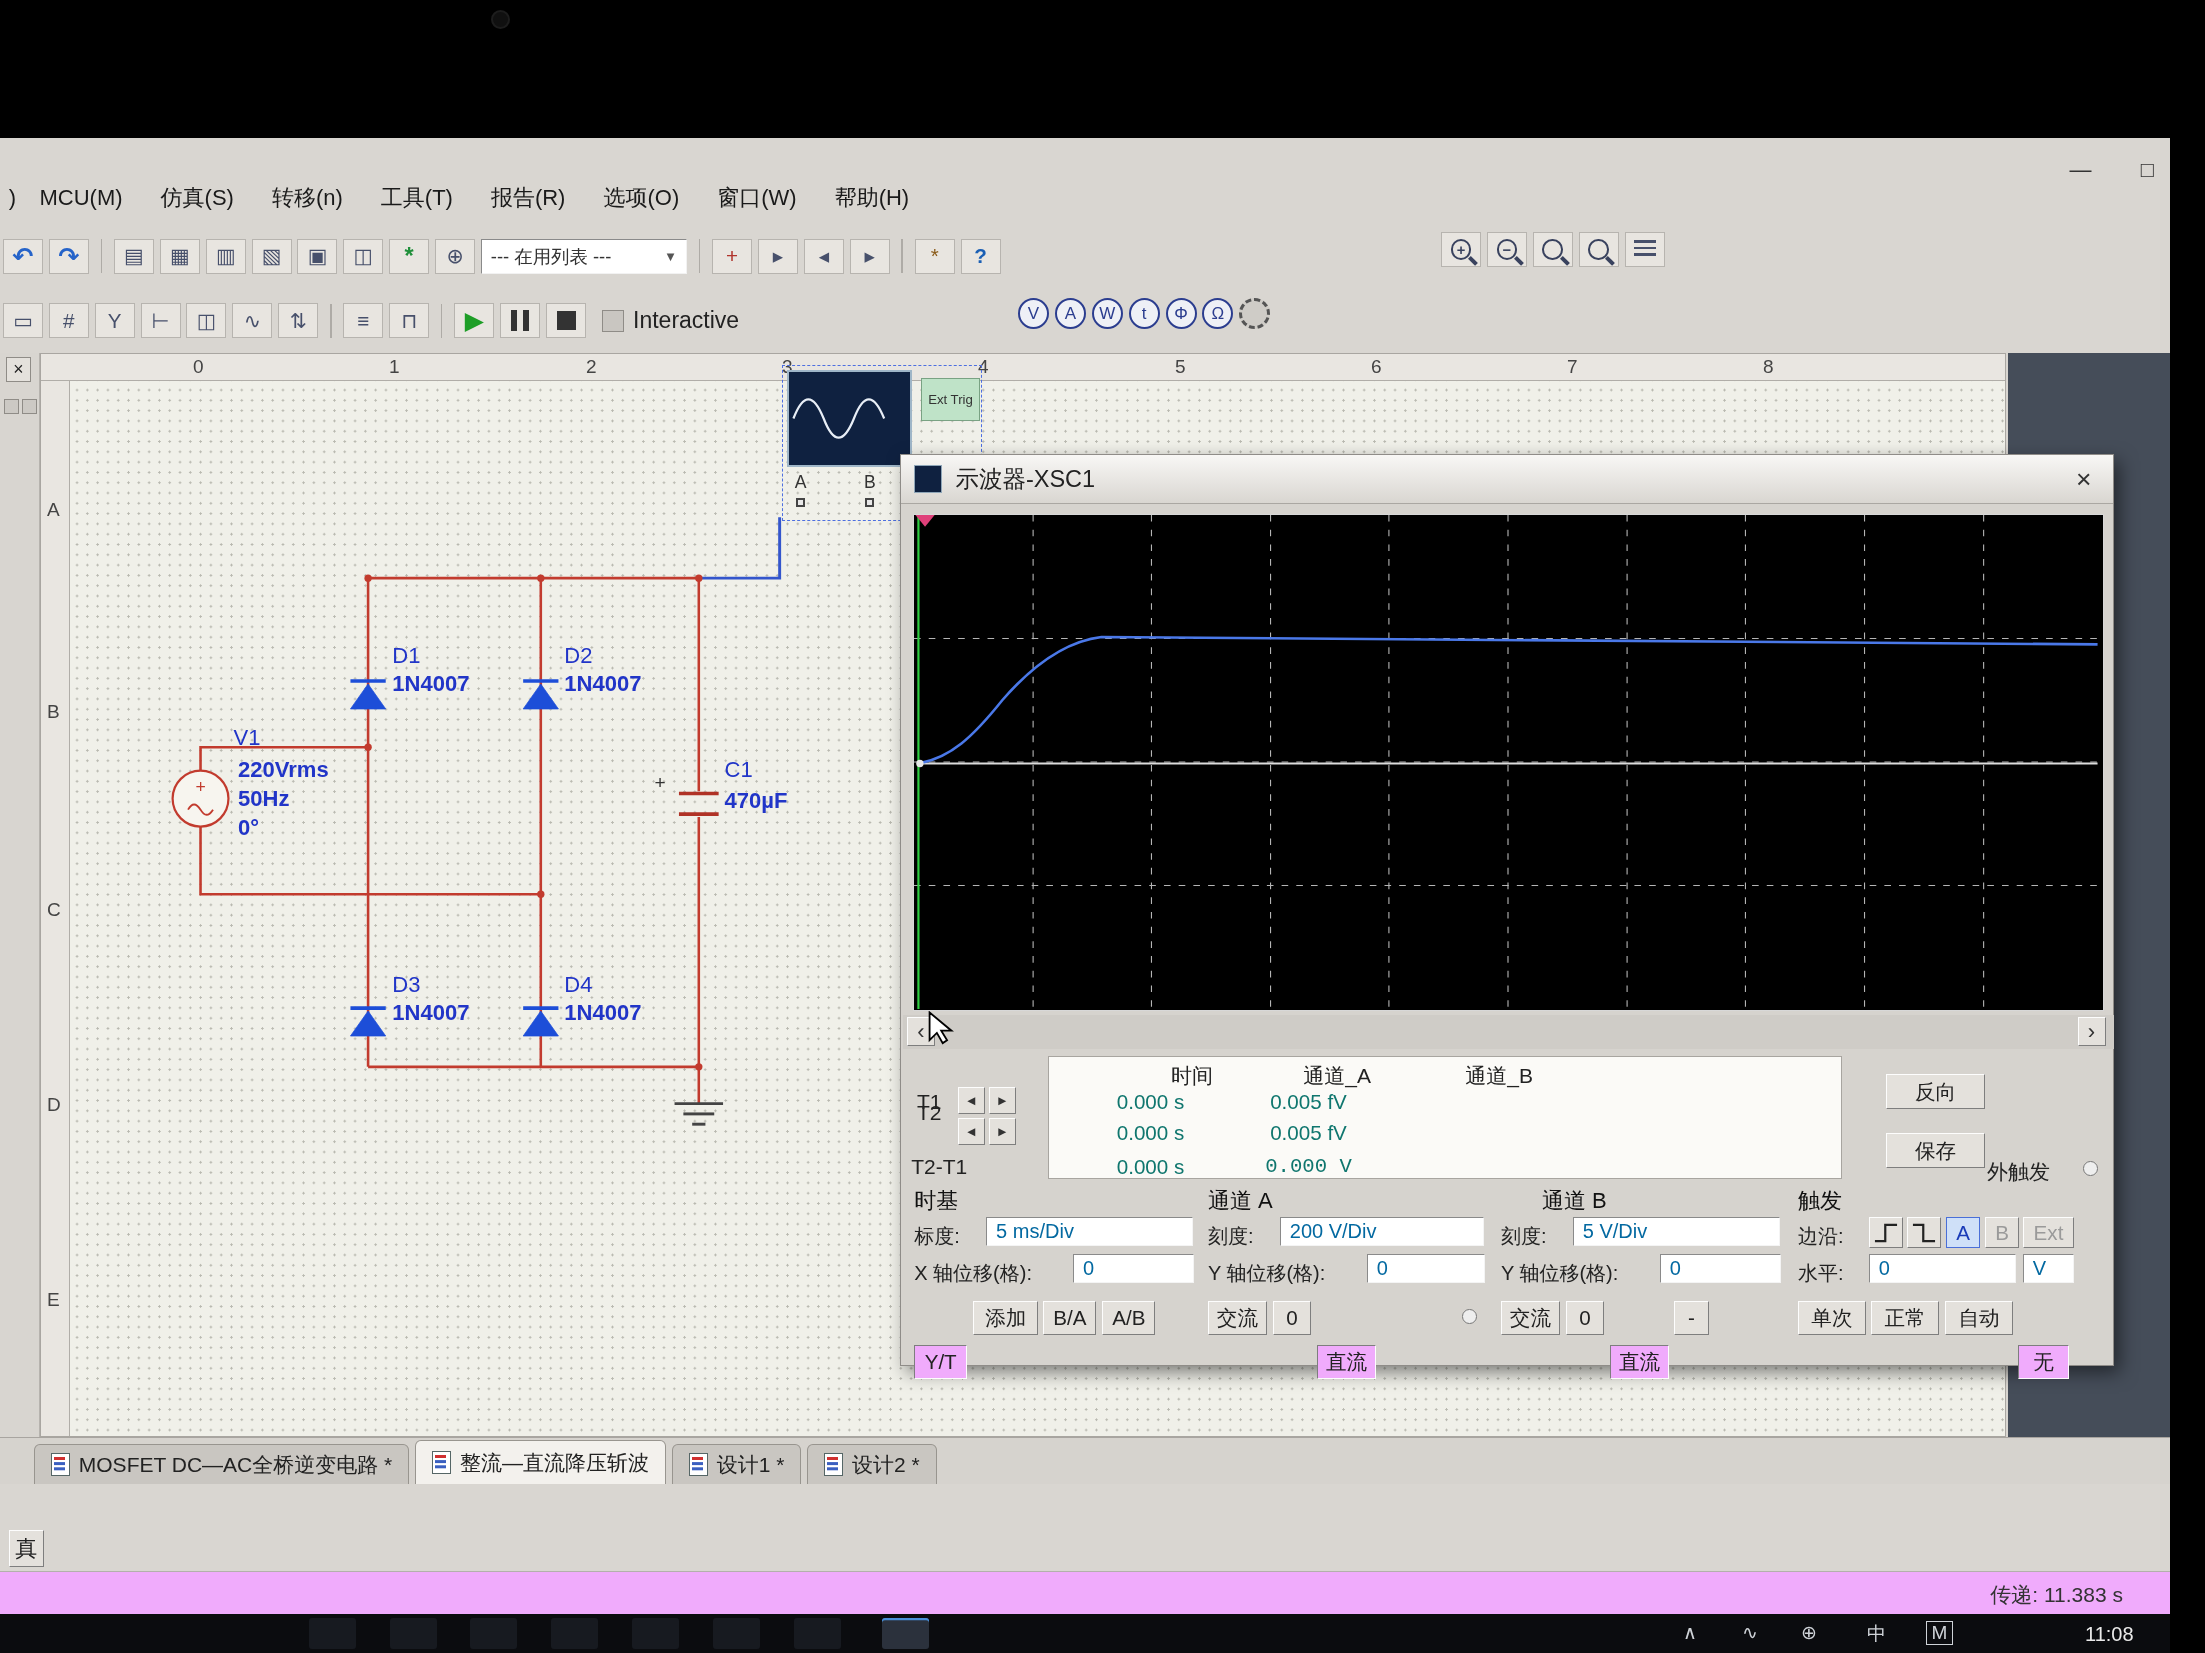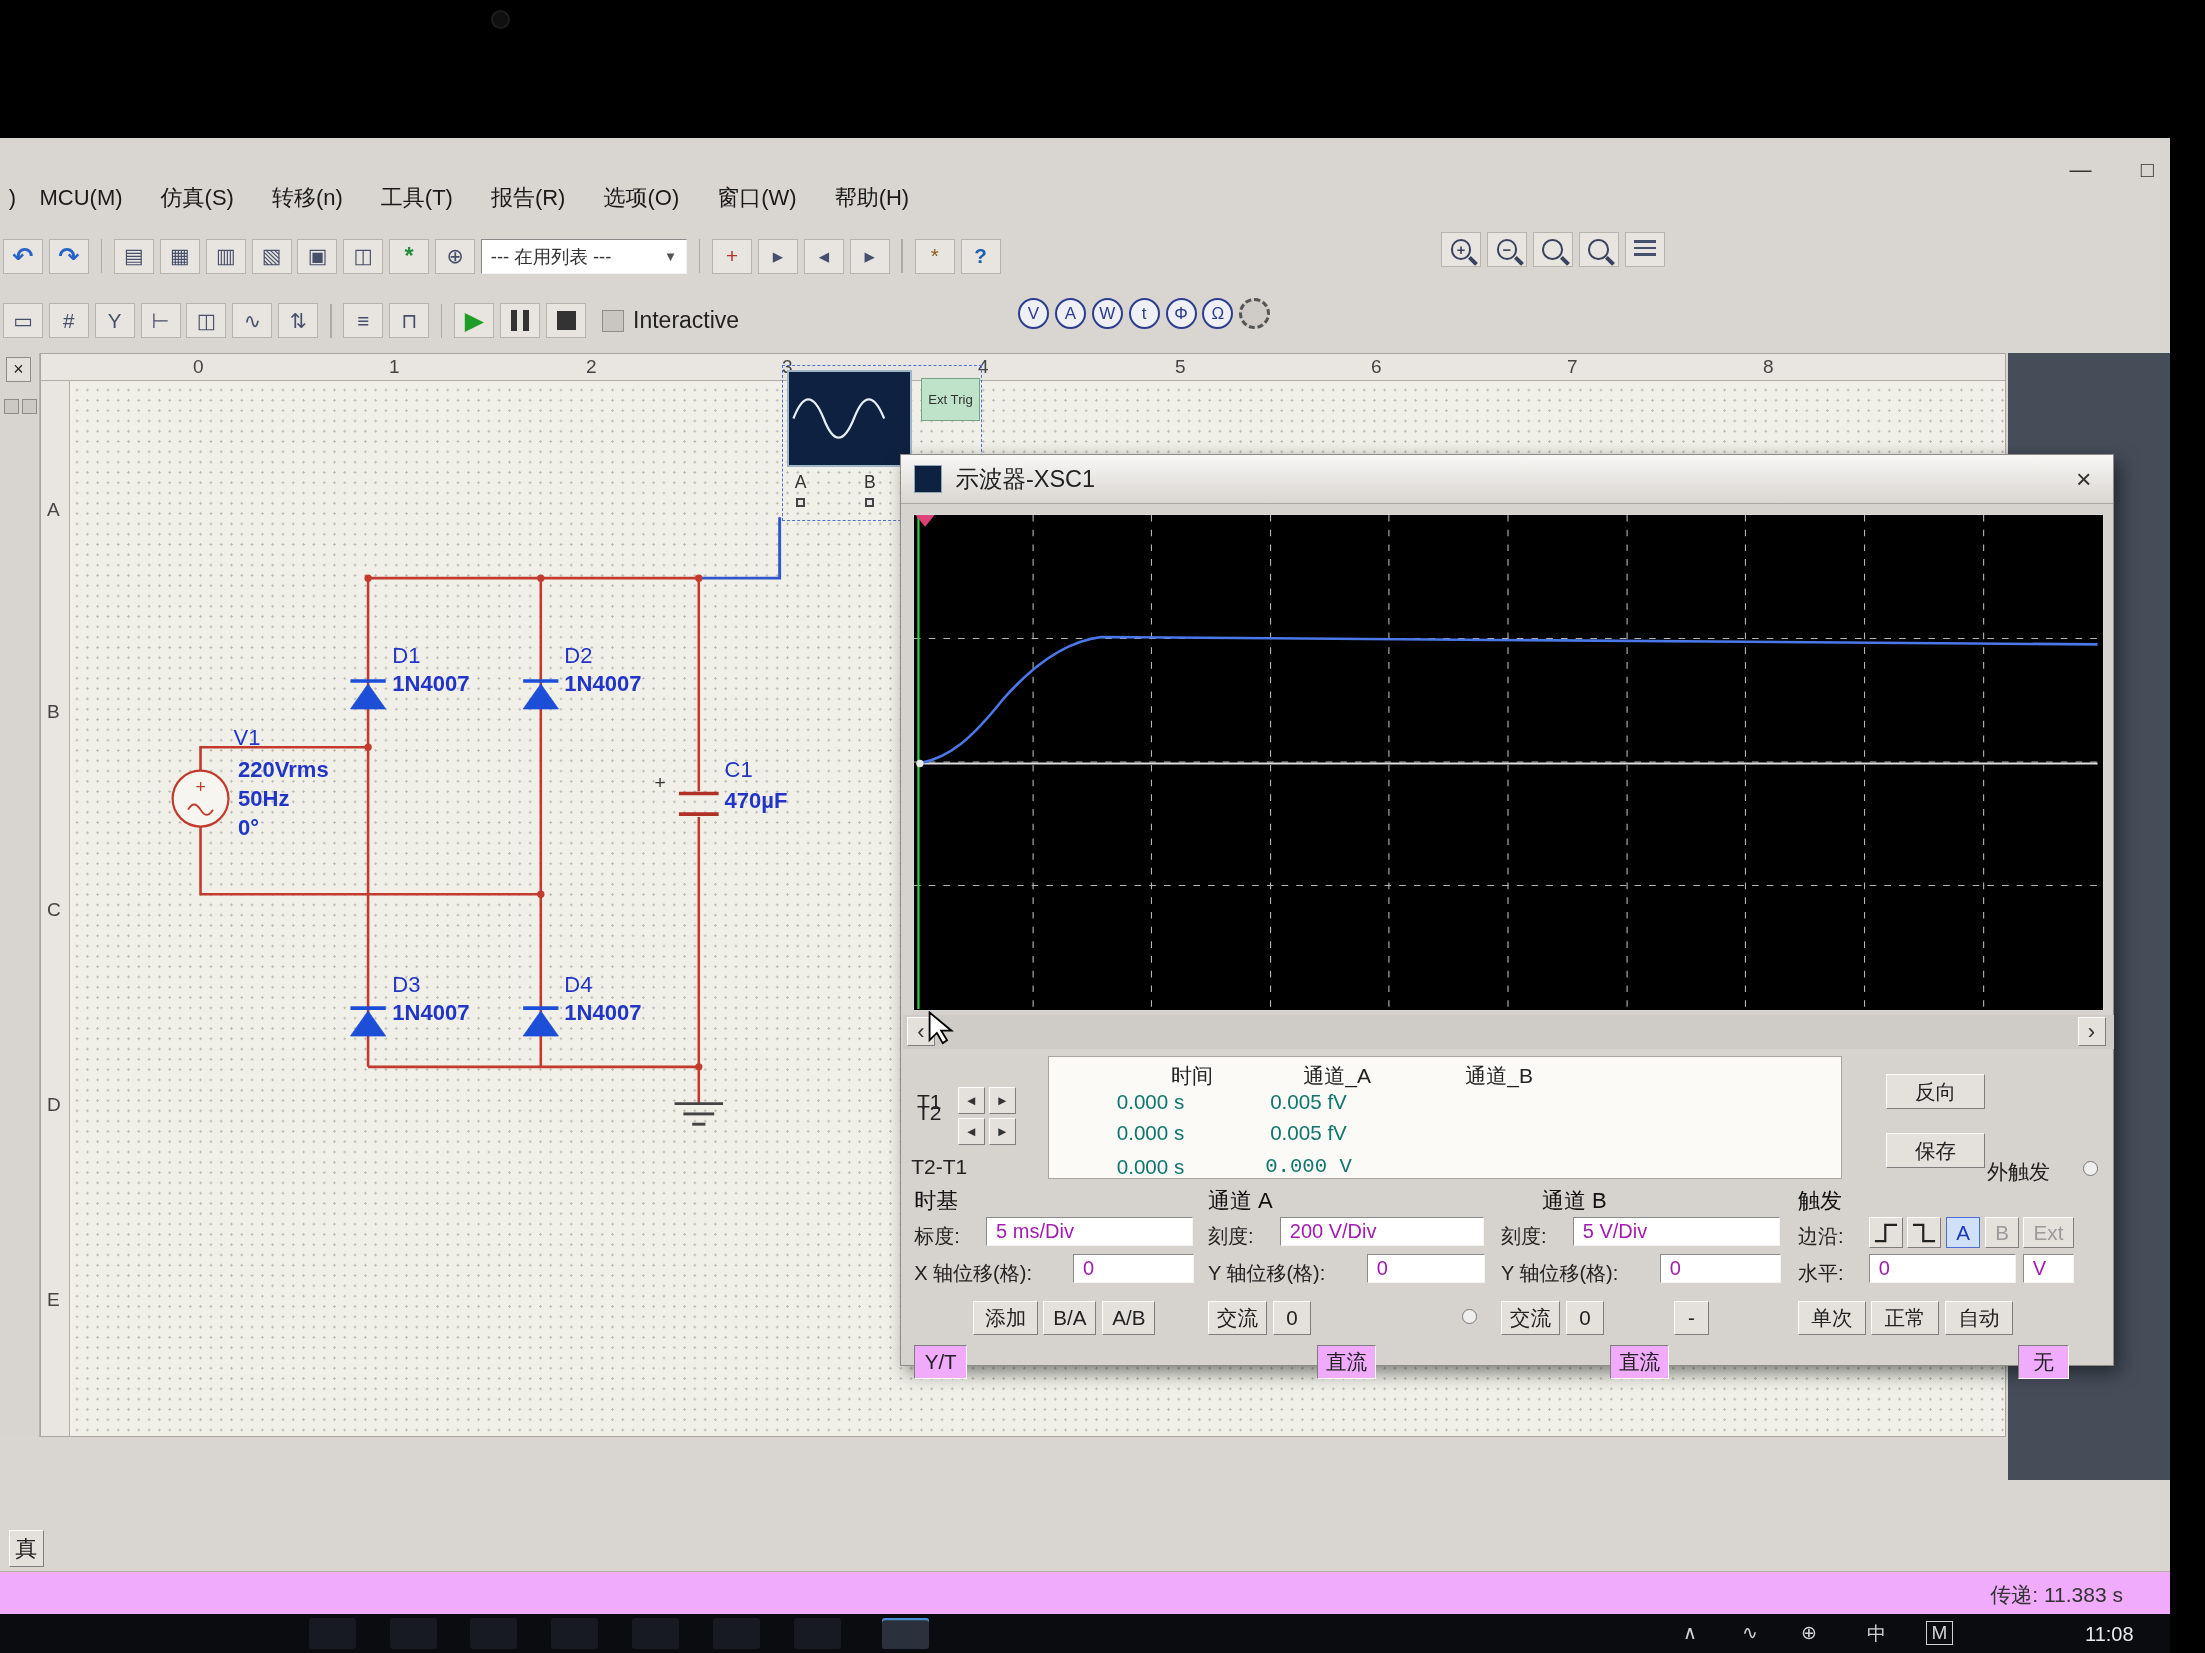--- a/index.html
+++ b/index.html
@@ -100,21 +100,21 @@
   .tiny-btn { width:26.5px; height:26.5px; background:#e4e1dc; border:1.5px solid;
               border-color:#fdfdfd #7e7e7e #7e7e7e #fdfdfd; font-size:13.2px; color:#333;
               display:flex; align-items:center; justify-content:center; }
   .btn { background:#e4e1dc; border:1.5px solid; border-color:#fdfdfd #7e7e7e #7e7e7e #fdfdfd;
          font-size:20.6px; color:#222; display:flex; align-items:center; justify-content:center;
          white-space:nowrap; }
   .btn.pressed { border-color:#7e7e7e #fdfdfd #fdfdfd #7e7e7e; background:#f0abfc;margin-top:44px; }
   .btn.sel-blue { background:#cfe0f8; border-color:#4a6fd8; color:#1a3bb8; }
   .btn.grayed { color:#9a9a9a; }
   .field { background:#fff; border:1.5px solid; border-color:#8a8a8a #f4f4f4 #f4f4f4 #8a8a8a;
-           font-size:20px; color:#a21caf; display:flex; align-items:center; padding:0 8.8px;
+           font-size:20px; color:#0369a1; display:flex; align-items:center; padding:0 8.8px;
            white-space:nowrap; }
   .grp { top:731px; height:176px; }
   .grp-title { left:2.9px; top:0; font-size:22px; color:#111; }
   .grp-label { font-size:20px; color:#222; white-space:nowrap; }
   .radio { width:14.7px; height:14.7px; border:1.5px solid #777; border-radius:50%; background:#eee; }
 
   
   .tabsbar { left:0; top:1299px; width:100%; height:47px; background:#d6d3ce;
              border-top:1.5px solid #a8a5a0; display:flex; align-items:flex-end;
              padding-left:34px; gap:5.9px; }
@@ -475,20 +475,38 @@
       <span class="abs grp-label" style="left:2.9px;top:74px;">水平:</span>
       <div class="abs field" style="left:74px;top:68px;width:147px;height:29px;">0</div>
       <div class="abs field" style="left:228px;top:68px;width:51px;height:29px;">V</div>
       <div class="abs btn" style="left:2.9px;top:115px;width:68px;height:34px;">单次</div>
       <div class="abs btn" style="left:76px;top:115px;width:68px;height:34px;">正常</div>
       <div class="abs btn" style="left:150px;top:115px;width:68px;height:34px;">自动</div>
       <div class="abs btn pressed" style="left:223px;top:115px;width:51px;height:34px;">无</div>
     </div>
   </div>
 
+  <div class="abs tabsbar">
+    <div class="tab">
+      <span class="doc-icon"></span>
+      <span>MOSFET DC—AC全桥逆变电路 *</span>
+    </div>
+    <div class="tab active">
+      <span class="doc-icon"></span>
+      <span>整流—直流降压斩波</span>
+    </div>
+    <div class="tab">
+      <span class="doc-icon"></span>
+      <span>设计1 *</span>
+    </div>
+    <div class="tab">
+      <span class="doc-icon"></span>
+      <span>设计2 *</span>
+    </div>
+  </div>
 
   <div class="abs mini-tab">真</div>
   <div class="abs statusbar">
     <span class="abs" style="right:47px;top:8.8px;font-size:21px;color:#333;">传递: 11.383 s</span>
   </div>
 
   <div class="abs taskbar">
     <div class="abs task-tile" style="left:309px;"></div>
     <div class="abs task-tile" style="left:390px;"></div>
     <div class="abs task-tile" style="left:470px;"></div>

